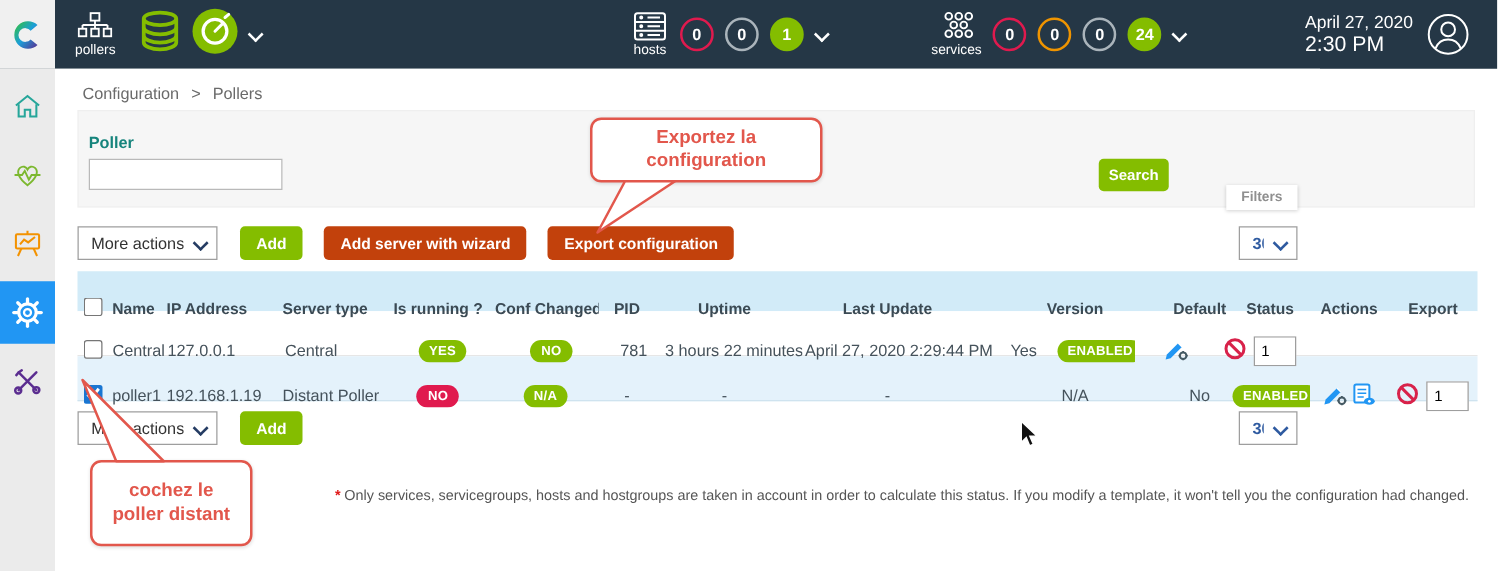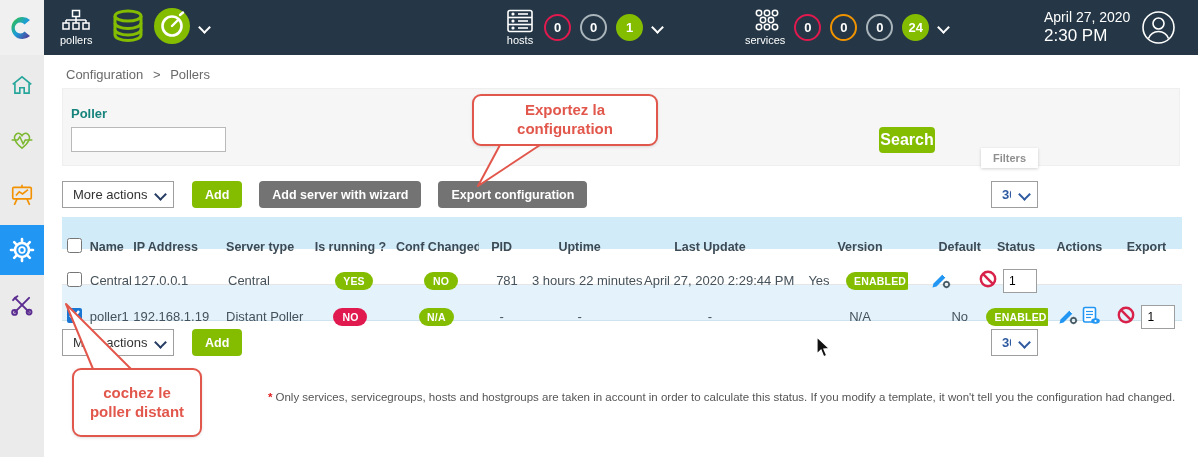--- a/index.html
+++ b/index.html
@@ -32,35 +32,35 @@
 
   
   .main { position:absolute; left:44px; top:55px; width:1012px; height:402px; background:#fff; }
   .breadcrumb { position:absolute; left:22px; top:12px; font-size:13px; color:#6a6a6a; }
   .breadcrumb span { cursor:pointer; }
   .breadcrumb .sep { margin:0 6px; cursor:default; }
 
   .filter-panel { position:absolute; left:18px; top:33px; width:1118px; height:78px; background:#f6f6f6; border:1px solid #efefef; }
   .poller-label { position:absolute; left:8px; top:17px; font-size:13px; font-weight:bold; color:#16847c; }
   .poller-input { position:absolute; left:8px; top:38px; width:155px; height:25px; border:1px solid #b9b9b9; background:#fff; font-size:13px; padding:0 6px; font-family:inherit; }
-  .search-btn { position:absolute; left:816px; top:38px; width:56px; height:26px; background:#84bd00; color:#fff; border:none; border-radius:4px; font-size:16px; font-weight:bold; cursor:pointer; font-family:inherit; }
+  .search-btn { position:absolute; left:816px; top:38px; width:56px; height:26px; background:#84bd00; color:#fff; border:none; border-radius:4px; font-size:12px; font-weight:bold; cursor:pointer; font-family:inherit; }
   .filters-tab { position:absolute; right:18px; top:93px; background:#fff; color:#8f8f8f; font-size:11px; font-weight:bold; padding:4px 12px; box-shadow:0 1px 3px rgba(0,0,0,.18); cursor:pointer; }
 
   .toolbar { position:absolute; left:18px; display:flex; align-items:center; }
   .toolbar.top { top:126px; }
   .toolbar.bottom { top:274px; }
   .select-wrap { position:relative; display:inline-block; }
   .select-wrap::after { content:""; position:absolute; right:9px; top:9px; width:7px; height:7px; border-right:2px solid #253c63; border-bottom:2px solid #253c63; transform:rotate(45deg); pointer-events:none; }
   .select-wrap select { appearance:none; -webkit-appearance:none; border:1px solid #9e9e9e; background:#fff; height:27px; font-size:13px; color:#333; padding:0 26px 0 10px; font-family:inherit; cursor:pointer; }
   .sel-actions select { width:112px; }
   .sel-size select { width:47px; color:#2e5aa0; font-weight:bold; }
   .sel-size::after { border-color:#2e5aa0; }
   .btn { border:none; border-radius:4px; color:#fff; font-size:12.5px; font-weight:bold; height:27px; cursor:pointer; font-family:inherit; padding:0 13px; }
   .btn.green { background:#84bd00; margin-left:18px; }
-  .btn.teal  { background:#737373; margin-left:17px; }
+  .btn.teal  { background:#c2410c; margin-left:17px; }
   .pagesize-top { position:absolute; right:18px; top:126px; }
   .pagesize-bottom { position:absolute; right:18px; top:274px; }
 
   
   .table { position:absolute; left:18px; top:162px; width:1120px; font-size:13px; color:#45525b; }
   .trow { display:flex; align-items:center; }
   .thead { height:32px; background:#d2ebf8; color:#3b4a54; font-weight:bold; font-size:12.5px; }
   .tbody-row { height:36px; background:#fff; border-bottom:1px solid #e6e6e6; }
   .tbody-row.selected { background:#e4f2fb; border-bottom:1px solid #cfe3ef;justify-content:center; }
   .c { padding:0 2px; overflow:hidden; white-space:nowrap;margin-top:28px; }

